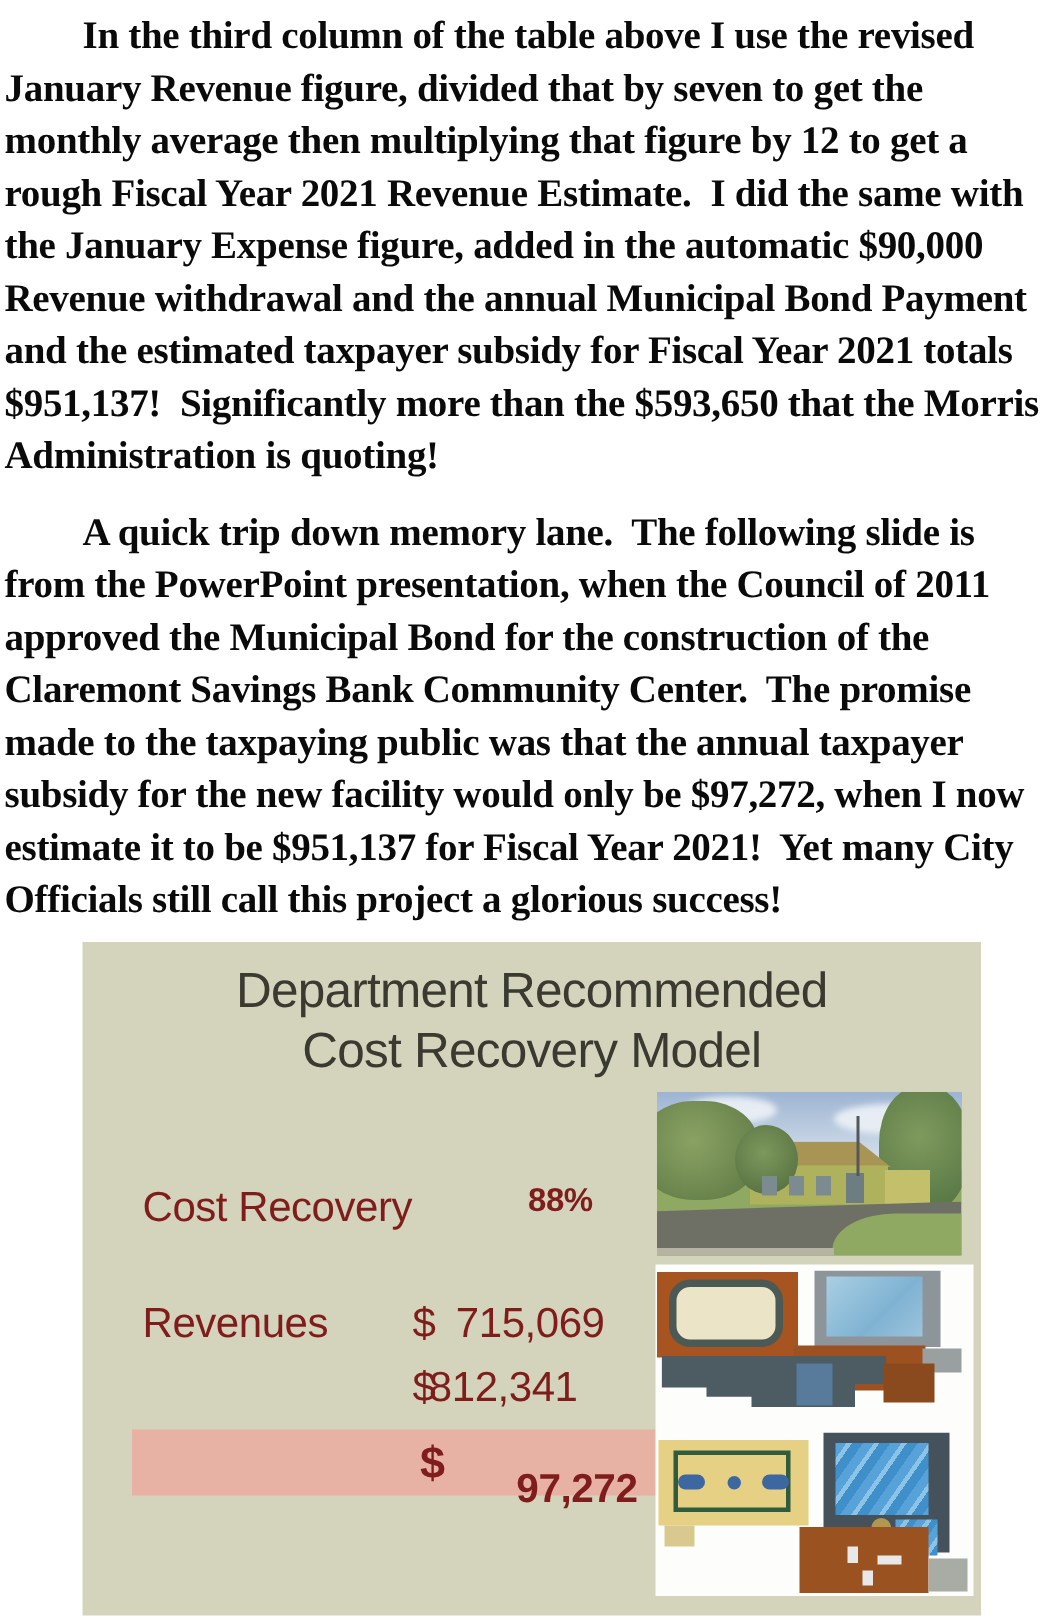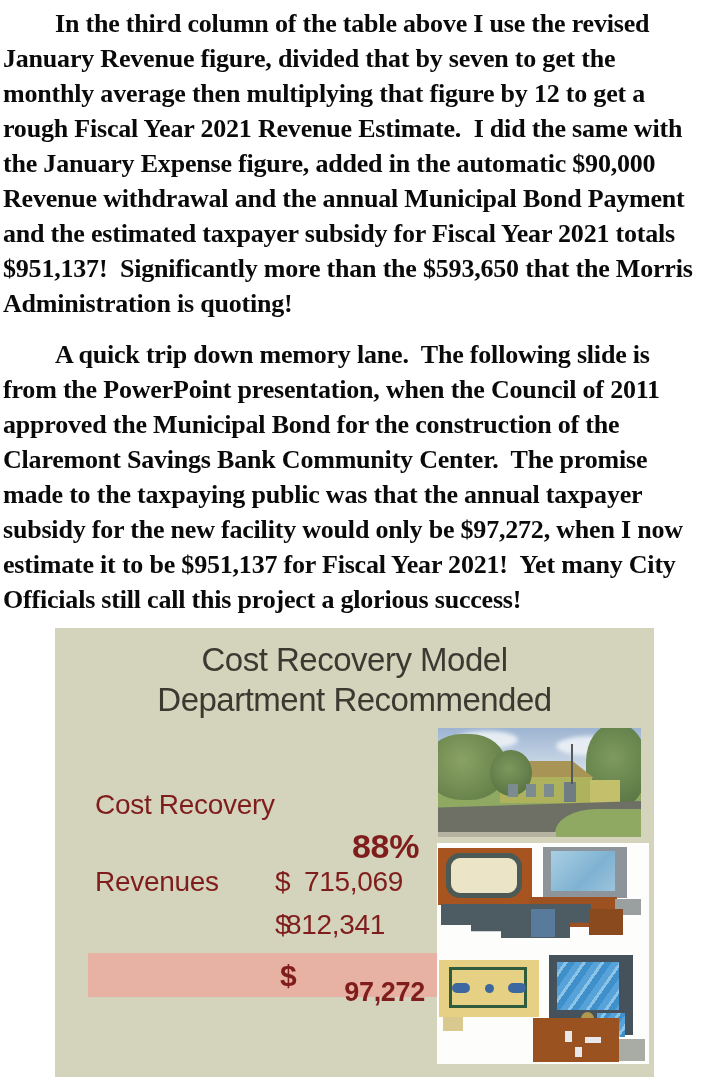--- a/index.html
+++ b/index.html
@@ -106,26 +106,26 @@
 </head>
 <body>
 
 <div class="doc-text">
   <p class="para">In the third column of the table above I use the revised January Revenue figure, divided that by seven to get the monthly average then multiplying that figure by 12 to get a rough Fiscal Year 2021 Revenue Estimate.  I did the same with the January Expense figure, added in the automatic $90,000 Revenue withdrawal and the annual Municipal Bond Payment and the estimated taxpayer subsidy for Fiscal Year 2021 totals $951,137!  Significantly more than the $593,650 that the Morris Administration is quoting!</p>
   <p class="para">A quick trip down memory lane.  The following slide is from the PowerPoint presentation, when the Council of 2011 approved the Municipal Bond for the construction of the Claremont Savings Bank Community Center.  The promise made to the taxpaying public was that the annual taxpayer subsidy for the new facility would only be $97,272, when I now estimate it to be $951,137 for Fiscal Year 2021!  Yet many City Officials still call this project a glorious success!</p>
 </div>
 
 <div class="slide">
   <div class="slide-title">
+    <div>Department Recommended</div>
     <div>Cost Recovery Model</div>
-    <div>Department Recommended</div>
   </div>
 
   <span class="s-lbl" style="left:40px; top:161px;">Cost Recovery</span>
-  <span class="s-lbl bold" style="left:297px; top:159px; font-size:34px;margin-top:40px;">88%</span>
+  <span class="s-lbl bold" style="left:297px; top:159px; font-size:22px;">88%</span>
 
   <span class="s-lbl" style="left:40px; top:238px;">Revenues</span>
   <span class="s-lbl" style="left:220px; top:238px;">$</span>
   <span class="s-lbl num" style="left:242px; top:238px; width:106px;">715,069</span>
 
   <span class="s-lbl" style="left:220px; top:281px;">$</span>
   <span class="s-lbl num" style="left:224px; top:281px; width:106px;">812,341</span>
 
   <div class="net-bar"></div>
   <span class="s-lbl bold" style="left:225px; top:331px; font-size:30px;">$</span>

